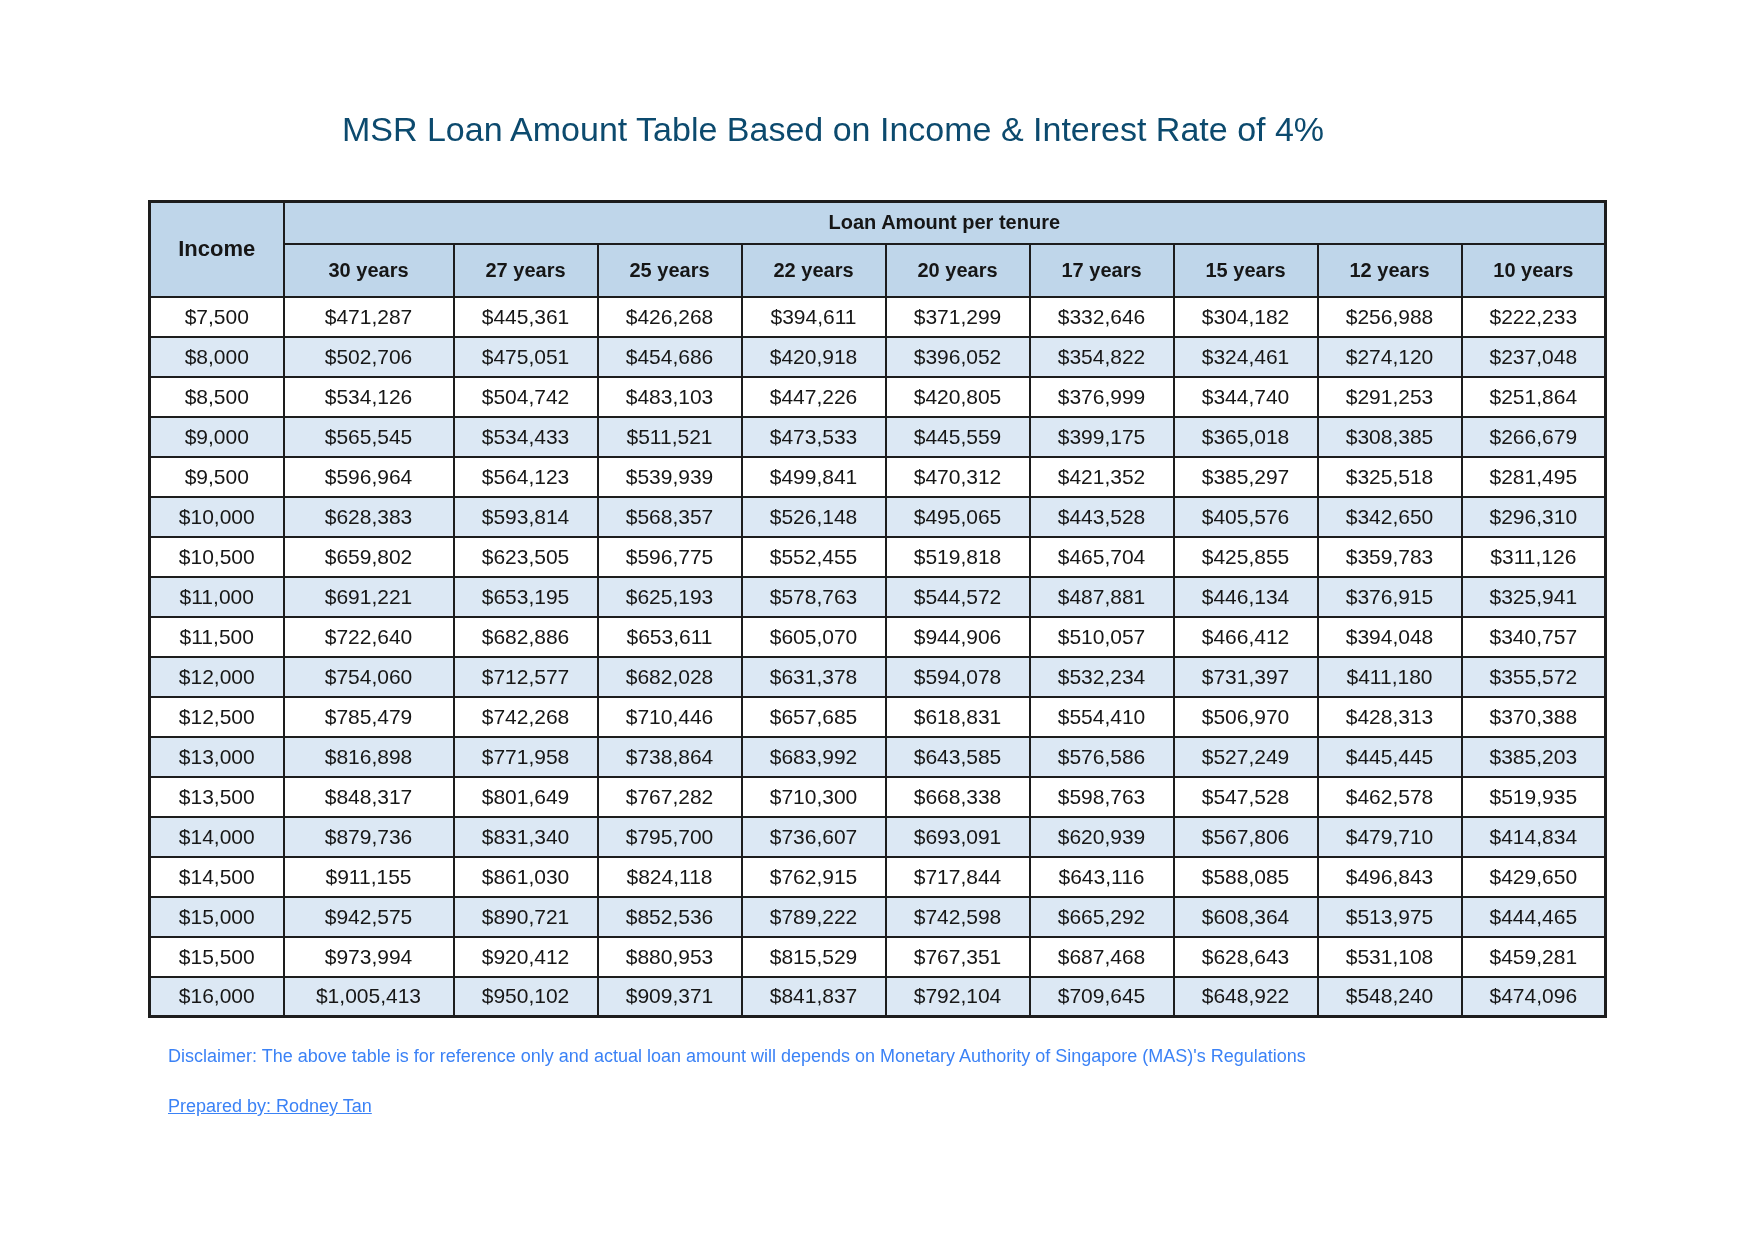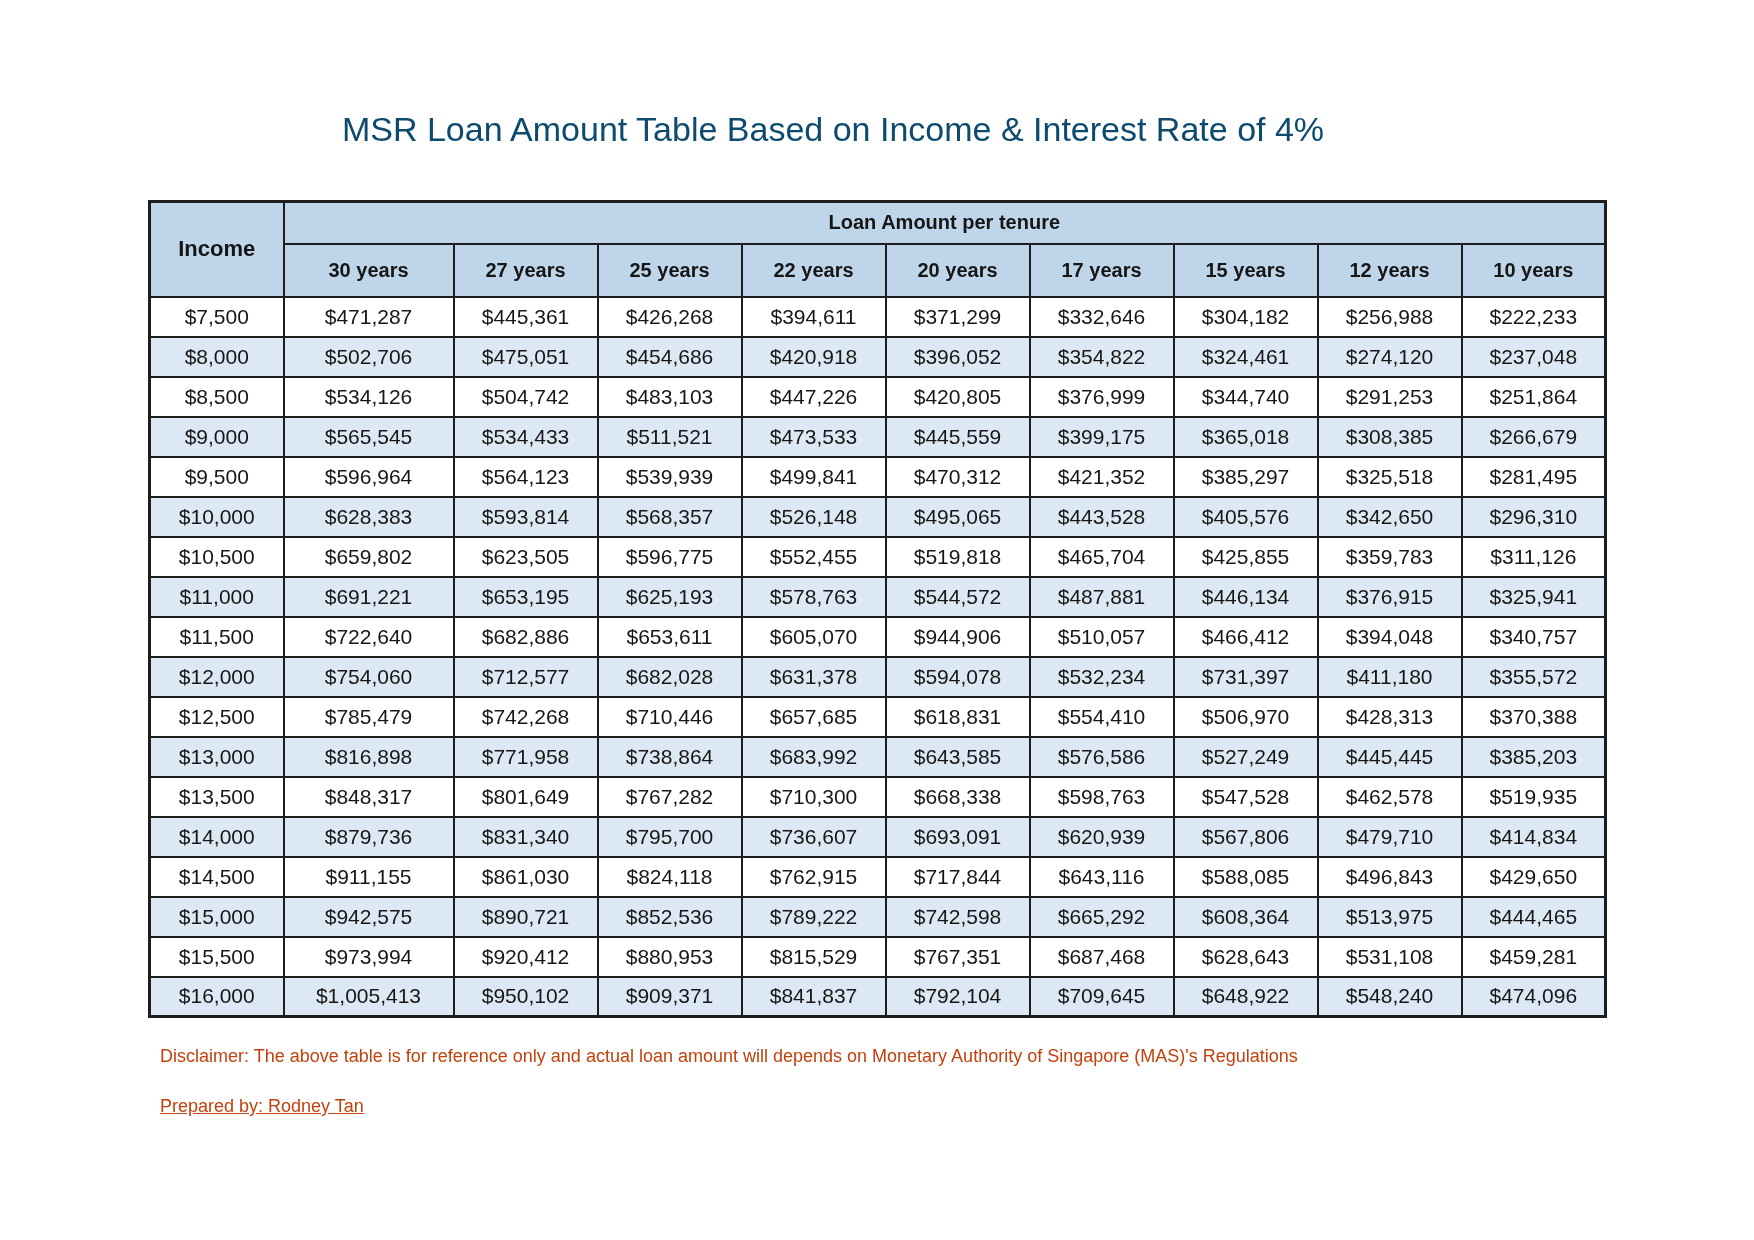--- a/index.html
+++ b/index.html
@@ -59,23 +59,23 @@
   tr.tenure-row th{height:53px;}
   th.income-head{font-size:22px;}
   tbody td{
     height:40px;
     font-size:21px;
     background:#ffffff;
   }
   tbody tr.stripe td{background:var(--stripe-bg);}
   .footer-note{
     position:absolute;
-    left:160px;
+    left:168px;
     font-size:18px;
-    color:#c2410c;
+    color:#3b82f6;
   }
   .footer-note.disclaimer{top:1046px;}
   .footer-note.prepared{top:1096px;text-decoration:underline;}
 </style>
 </head>
 <body>
 
 <h1 class="page-title">MSR Loan Amount Table Based on Income &amp; Interest Rate of 4%</h1>
 
 <div class="table-wrap">

